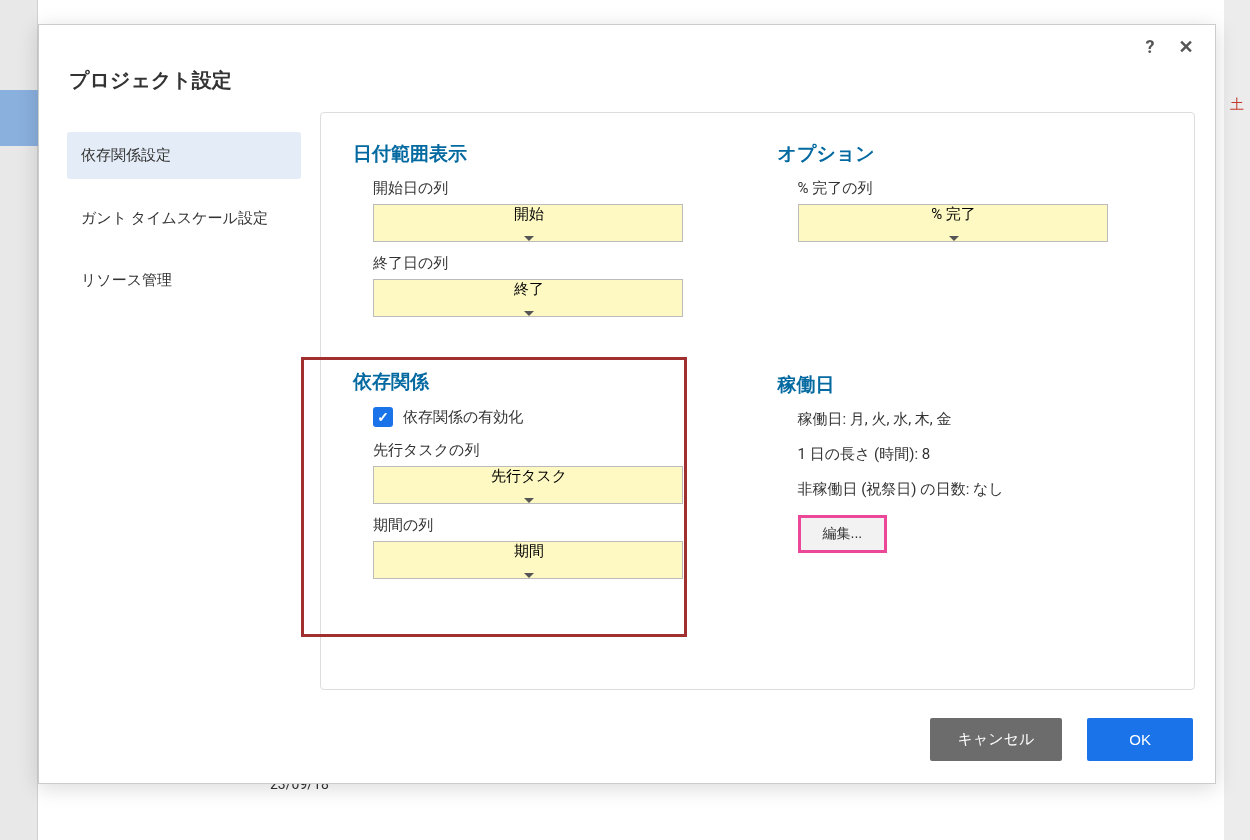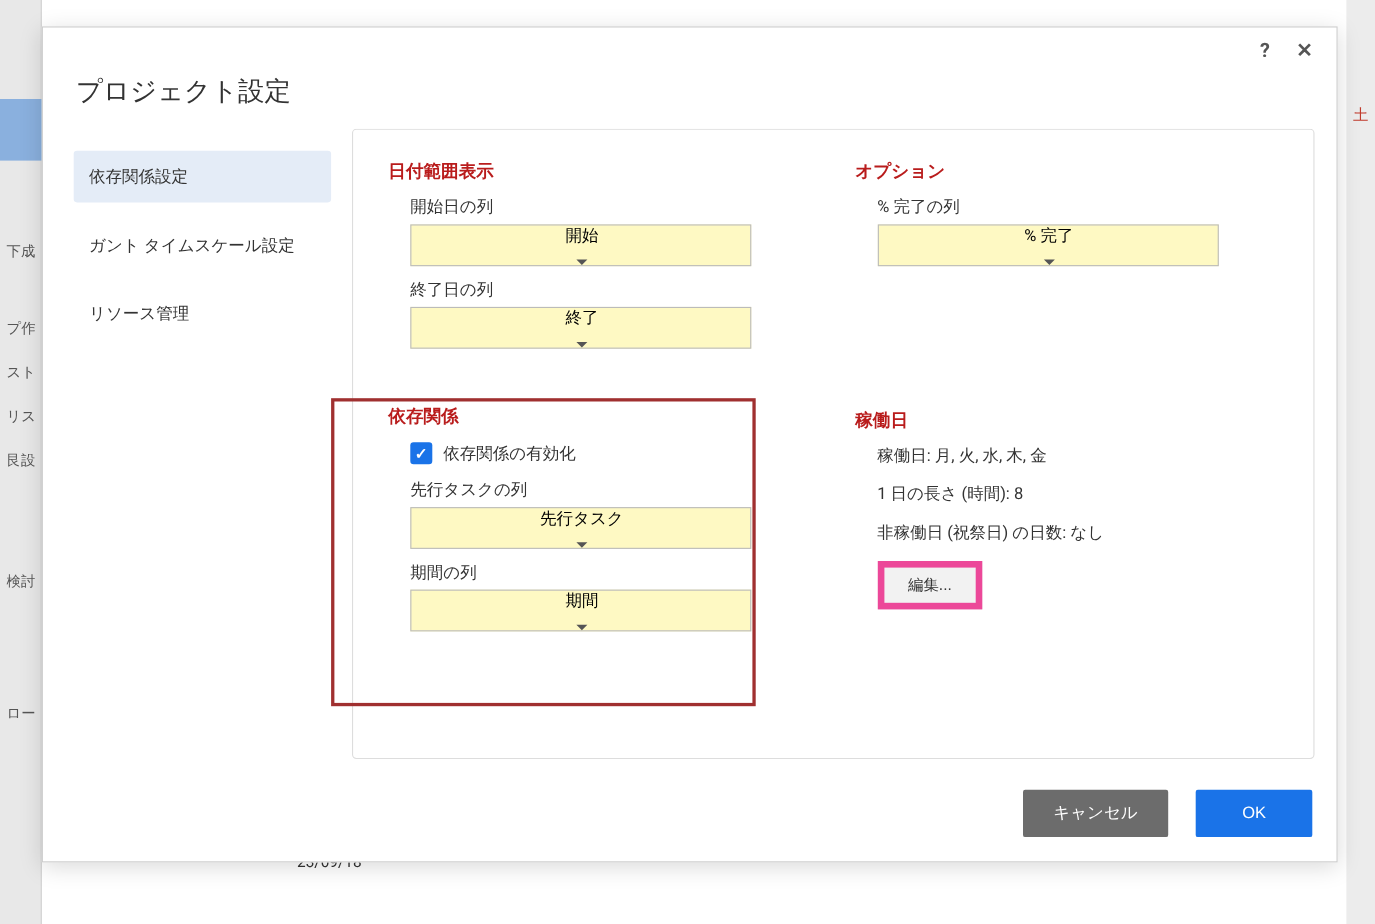--- a/index.html
+++ b/index.html
@@ -87,23 +87,23 @@
       font-size: 18px;
       color: #555;
       cursor: pointer;
       width: 22px; height: 22px;
       display: inline-flex;
       align-items: center;
       justify-content: center;
       font-weight: bold;
     }
     .dialog-title {
-      font-size: 24px;
-      color: #333;
-      font-weight: 400;
+      font-size: 20px;
+      color: #333;
+      font-weight: 700;
       padding: 10px 30px 18px 30px;
     }
     
     .dialog-body {
       display: flex;
       flex: 1;
       padding: 0 20px 10px 20px;
       overflow: hidden;
       gap: 11px;
     }
@@ -136,23 +136,23 @@
       display: flex;
       gap: 40px;
       position: relative;
     }
     .col {
       flex: 1;
       min-width: 0;
     }
     
     .section-heading {
-      font-size: 16px;
+      font-size: 19px;
       font-weight: 700;
-      color: #b91c1c;
+      color: #0369a1;
       margin-bottom: 12px;
     }
     .field-group {
       padding-left: 20px;
       margin-bottom: 10px;
     }
     .field-label {
       font-size: 15px;
       color: #333;
       margin-bottom: 6px;
@@ -213,21 +213,21 @@
       color: #333;
       padding-left: 20px;
       margin-bottom: 16px;
     }
     
     .edit-btn {
       margin-left: 20px;
       padding: 7px 22px;
       font-size: 14px;
       background: #f2f2f2;
-      border: 6px solid #ec4899;
+      border: 3px solid #ec4899;
       cursor: pointer;
       color: #333;
     }
     
     
     .dialog-footer {
       display: flex;
       justify-content: flex-end;
       gap: 25px;
       padding: 18px 22px 22px 0;
@@ -252,29 +252,20 @@
     
     .spacer-v { height: 40px; }
   </style>
 </head>
 <body>
 
 <div class="bg-layer">
   <div class="bg-left-strip"></div>
   <div class="bg-blue-strip"></div>
   <div class="bg-grid-strip"></div>
-  <div class="bg-textcol">
-    <span style="top:220px">下成</span>
-    <span style="top:290px">プ作</span>
-    <span style="top:330px">スト</span>
-    <span style="top:370px">リス</span>
-    <span style="top:410px">艮設</span>
-    <span style="top:520px">検討</span>
-    <span style="top:640px">ロー</span>
-  </div>
   <span class="bg-sat">土</span>
   <span class="bg-date">23/09/18</span>
 </div>
 
 <div class="dialog">
   <div class="dialog-header">
     <span class="icon">?</span>
     <span class="icon">✕</span>
   </div>
   <div class="dialog-title">プロジェクト設定</div>

